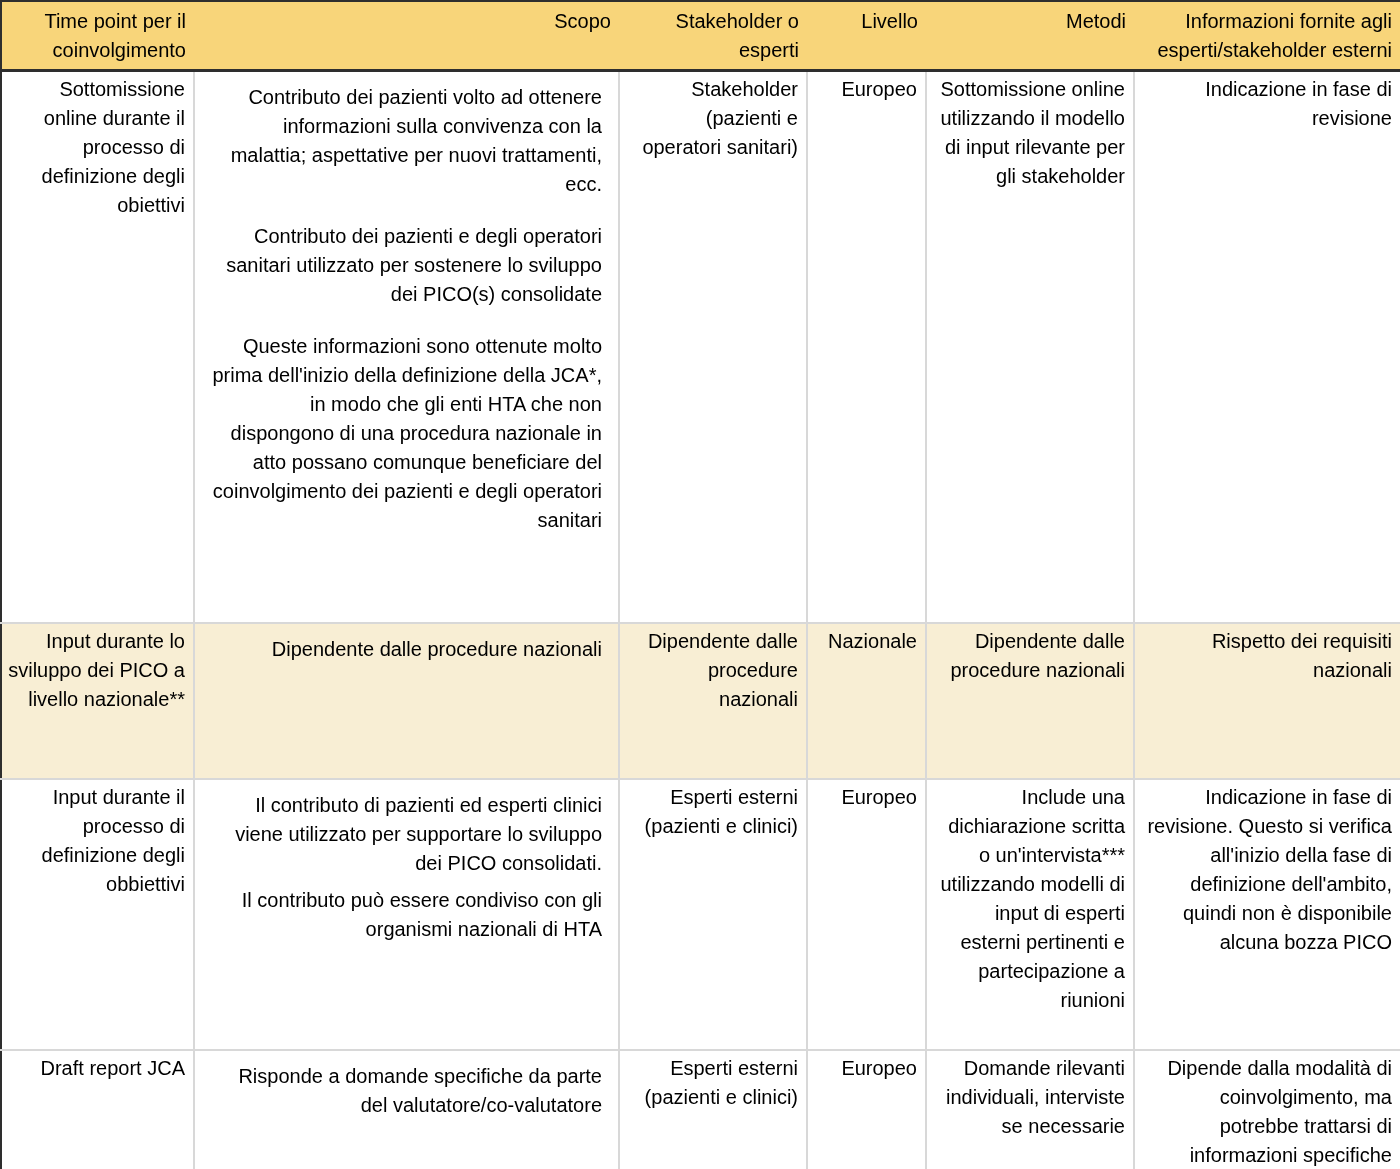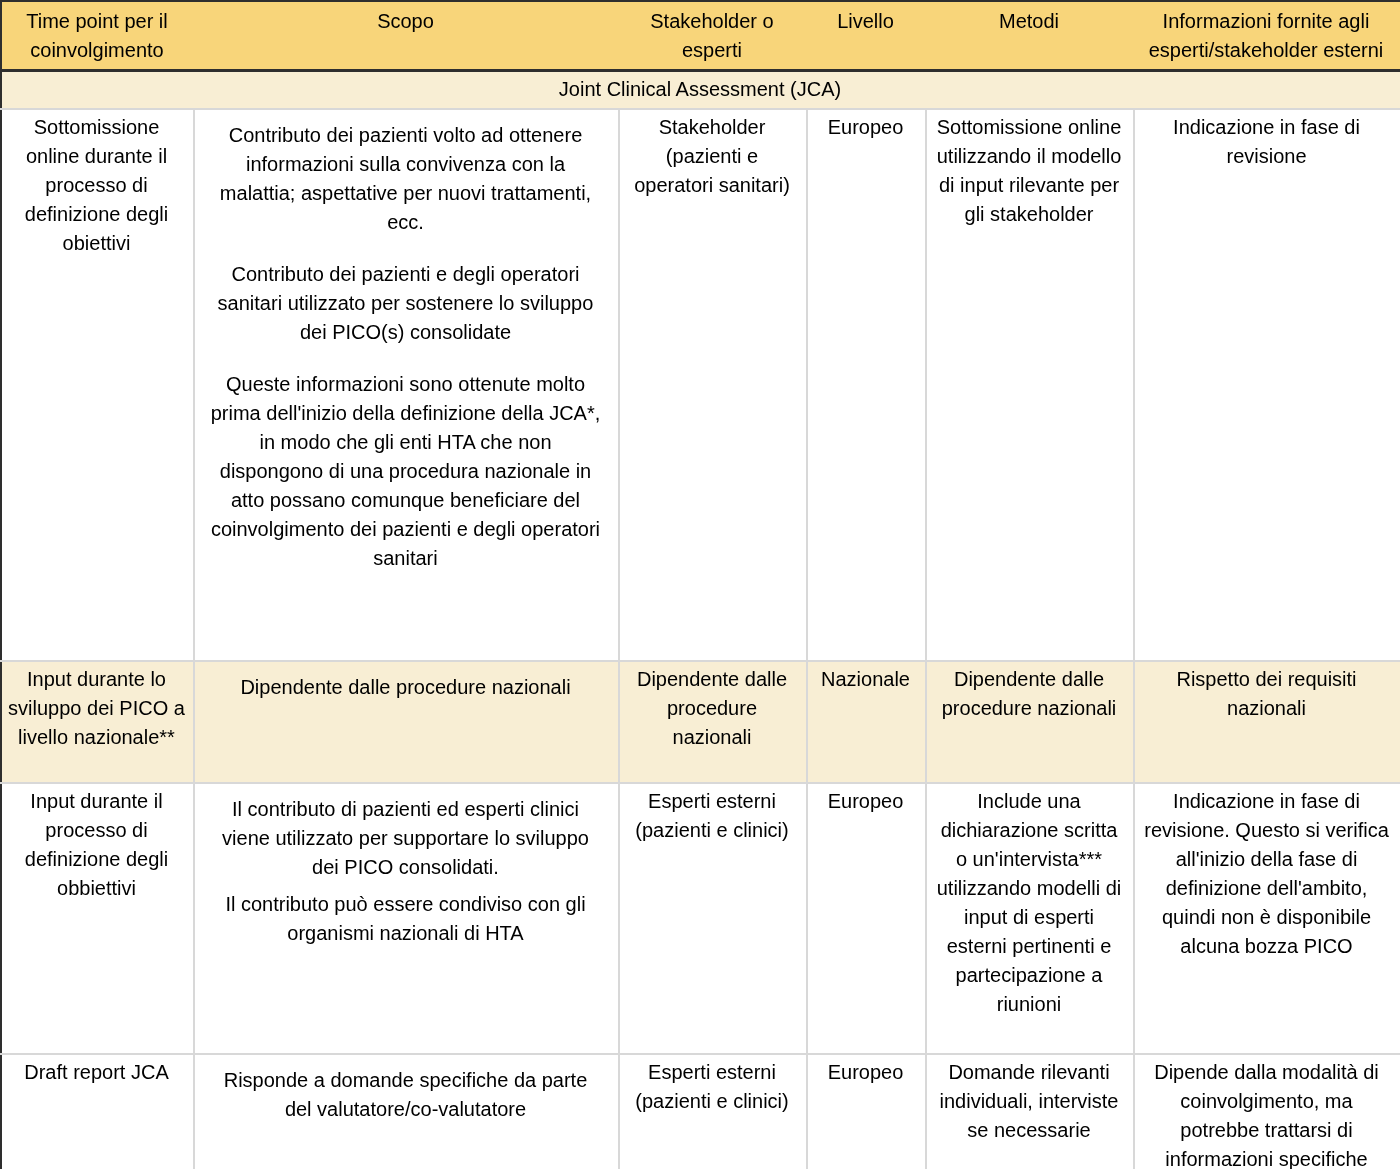--- a/index.html
+++ b/index.html
@@ -23,21 +23,21 @@
     width: 1400px;
     table-layout: fixed;
     border-collapse: collapse;
     border: 2px solid var(--border-dark);
     border-bottom: 5px solid var(--border-dark);
     font-size: 20px;
     line-height: 29px;
   }
   th, td {
     vertical-align: top;
-    text-align: center;
+    text-align: right;
     padding: 3px 8px 4px 6px;
     overflow: hidden;
   }
   thead th {
     background: var(--header-bg);
     border-bottom: 3px solid var(--border-dark);
     font-weight: normal;
     height: 62px;
     padding-top: 5px;
   }
@@ -51,21 +51,21 @@
     border-left: 2px solid var(--grid-line);
     border-top: 2px solid var(--grid-line);
   }
   tbody tr.data-row td:first-child { border-left: none; }
   tbody tr.highlight td { background: var(--highlight-bg); }
 
   td p { margin: 8px; }
   td.paras-spaced p + p { margin-top: 23px; }
 
   tr.row-tall   { height: 552px; }
-  tr.row-med    { height: 122px; }
+  tr.row-med    { height: 156px; }
   tr.row-mid    { height: 271px; }
   tr.row-last   { height: 210px; }
 </style>
 </head>
 <body>
 
 <table class="jca">
   <colgroup>
     <col style="width:193px">
     <col style="width:425px">
@@ -78,23 +78,20 @@
     <tr>
       <th>Time point per il coinvolgimento</th>
       <th>Scopo</th>
       <th>Stakeholder o esperti</th>
       <th>Livello</th>
       <th>Metodi</th>
       <th>Informazioni fornite agli esperti/stakeholder esterni</th>
     </tr>
   </thead>
   <tbody>
-    <tr class="section-row">
-      <td colspan="6">Joint Clinical Assessment (JCA)</td>
-    </tr>
 
     <tr class="data-row row-tall">
       <td>Sottomissione online durante il processo di definizione degli obiettivi</td>
       <td class="paras-spaced">
         <p>Contributo dei pazienti volto ad ottenere informazioni sulla convivenza con la malattia; aspettative per nuovi trattamenti, ecc.</p>
         <p>Contributo dei pazienti e degli operatori sanitari utilizzato per sostenere lo sviluppo dei PICO(s) consolidate</p>
         <p>Queste informazioni sono ottenute molto prima dell'inizio della definizione della JCA*, in modo che gli enti HTA che non dispongono di una procedura nazionale in atto possano comunque beneficiare del coinvolgimento dei pazienti e degli operatori sanitari</p>
       </td>
       <td>Stakeholder (pazienti e operatori sanitari)</td>
       <td>Europeo</td>

